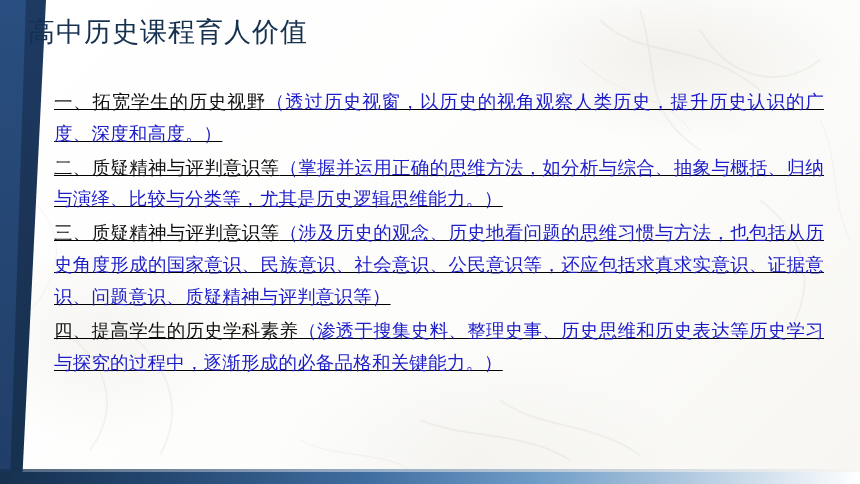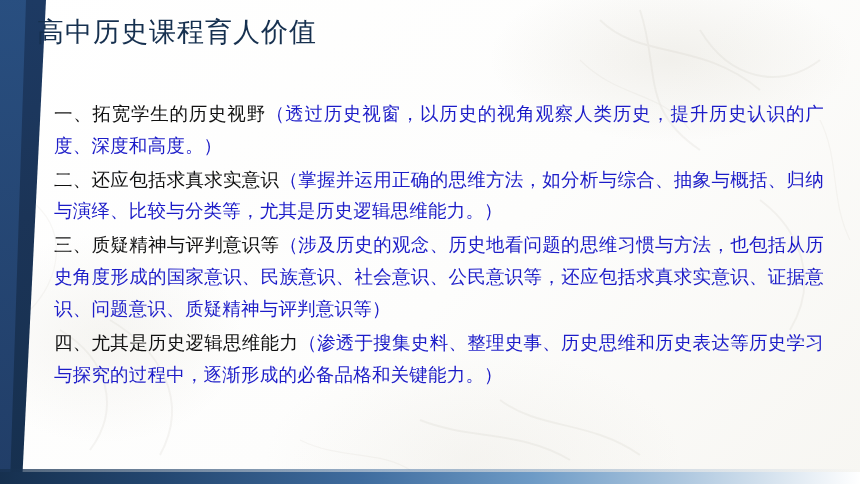--- a/index.html
+++ b/index.html
@@ -69,35 +69,36 @@
     position: absolute;
     left: 0;
     bottom: 12px;
     width: 860px;
     height: 3px;
     background: linear-gradient(90deg, rgba(22,48,79,0.75) 0%, rgba(63,108,158,0.5) 45%, rgba(255,255,255,0) 100%);
   }
 
   .title {
     position: absolute;
-    left: 37px;
+    left: 28px;
     top: 16px;
     font-size: 27px;
     line-height: 1.25;
     color: #16304f;
     font-family: Liberation Serif, serif;
     letter-spacing: 1px;
     white-space: nowrap;
   }
 
   .body-block {
     position: absolute;
     left: 54px;
-    top: 98px;
+    top: 86px;
     width: 770px;
+    text-decoration: underline;
   }
   .para {
     font-size: 18.5px;
     line-height: 1.72;
     color: #1c1cc8;
     text-align: justify;
     text-justify: inter-ideograph;
     margin: 0 0 2px 0;
     letter-spacing: 0.2px;
   }
@@ -141,29 +142,29 @@
 
   <div class="title">高中历史课程育人价值</div>
 
   <div class="body-block">
 
     <p class="para">
       <span class="lead">一、拓宽学生的历史视野</span><span class="paren">（透过历史视窗，以历史的视角观察人类历史，提升历史认识的广度、深度和高度。）</span>
     </p>
 
     <p class="para">
-      <span class="lead">二、还应包括求真求实意识</span><span class="paren">（掌握并运用正确的思维方法，如分析与综合、抽象与概括、归纳与演绎、比较与分类等，尤其是历史逻辑思维能力。）</span>
+      <span class="lead">二、质疑精神与评判意识等</span><span class="paren">（掌握并运用正确的思维方法，如分析与综合、抽象与概括、归纳与演绎、比较与分类等，尤其是历史逻辑思维能力。）</span>
     </p>
 
     <p class="para">
       <span class="lead">三、质疑精神与评判意识等</span><span class="paren">（涉及历史的观念、历史地看问题的思维习惯与方法，也包括从历史角度形成的国家意识、民族意识、社会意识、公民意识等，还应包括求真求实意识、证据意识、问题意识、质疑精神与评判意识等）</span>
     </p>
 
     <p class="para">
-      <span class="lead">四、尤其是历史逻辑思维能力</span><span class="paren">（渗透于搜集史料、整理史事、历史思维和历史表达等历史学习与探究的过程中，逐渐形成的必备品格和关键能力。）</span>
+      <span class="lead">四、提高学生的历史学科素养</span><span class="paren">（渗透于搜集史料、整理史事、历史思维和历史表达等历史学习与探究的过程中，逐渐形成的必备品格和关键能力。）</span>
     </p>
 
   </div>
 
   <div class="bottom-strip-2"></div>
   <div class="bottom-strip"></div>
 
 </div>
 
 </body></html>

